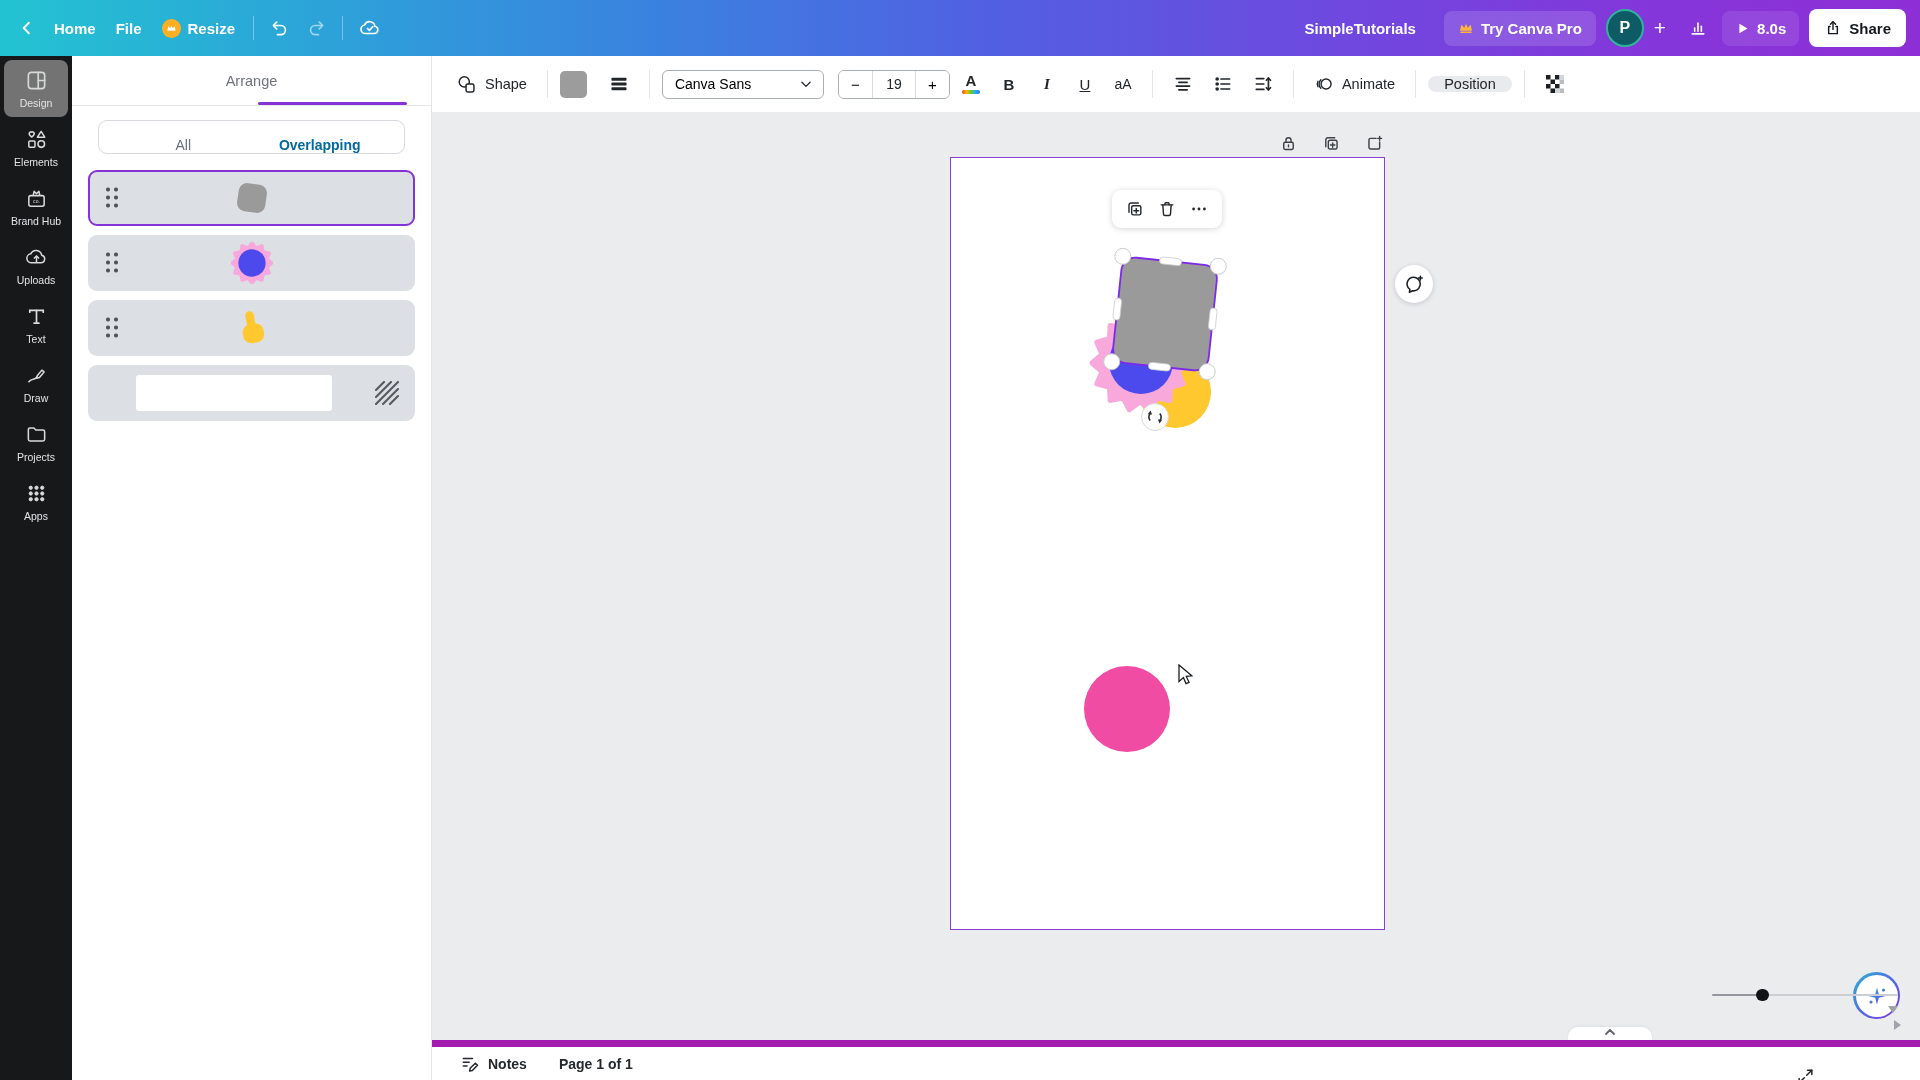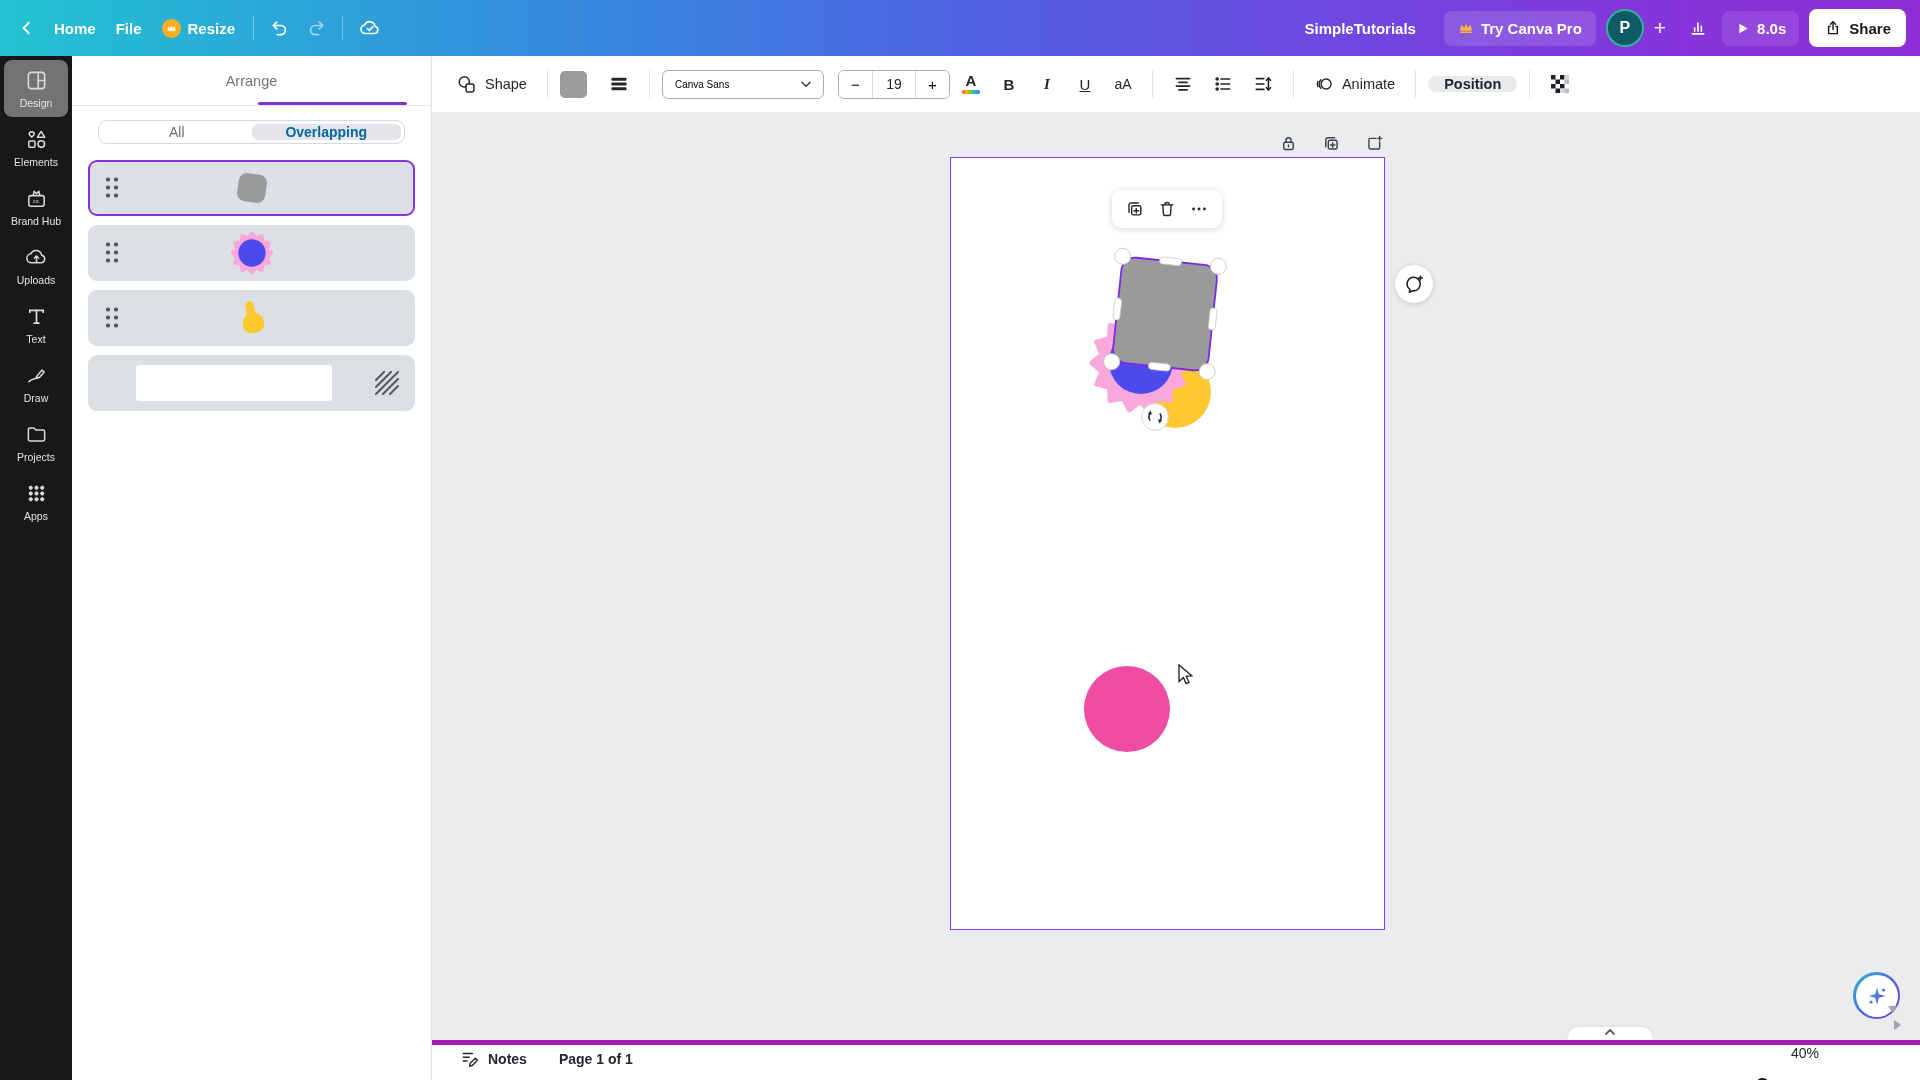--- a/index.html
+++ b/index.html
@@ -37,53 +37,53 @@
   .rail-item .lbl { font-size:10.5px; font-weight:500; color:#E3E4E6; white-space:nowrap; }
   .rail-item svg { stroke:#D7D9DB; }
 
   
   .panel { width:360px; flex:0 0 360px; background:#fff; border-right:1px solid #E3E4E7; display:flex; flex-direction:column; }
   .panel-tabs { position:relative; height:50px; display:flex; border-bottom:1px solid #E7E8EA; }
   .panel-tab { flex:1; background:none; border:none; font-family:inherit; font-size:14.5px; cursor:pointer; }
   .panel-tab.inactive { color:#6F747A; font-weight:500; }
   .panel-tab.active { color:#0D1216; font-weight:700; }
   .tab-underline { position:absolute; bottom:0; left:calc(50% + 6px); width:calc(50% - 30px); height:3px; background:#8434D6; border-radius:2px; }
-  .segmented { margin:14px 26px 16px; height:24px; border:1px solid #D6D9DD; border-radius:9px; display:flex; align-items:stretch; padding:3px; background:#fff; }
+  .segmented { margin:14px 26px 16px; height:24px; border:1px solid #D6D9DD; border-radius:9px; display:flex; align-items:stretch; padding:16px; background:#fff; }
   .seg { flex:1; border:none; background:transparent; border-radius:6px; font-family:inherit; font-size:14px; color:#6B7076; cursor:pointer; }
   .seg.selected { background:#E3E5E8; color:#0369a1; font-weight:700; }
   .layer-list { padding:0 16px; }
   .layer-item { position:relative; height:56px; border-radius:9px; background:#DCDFE3; margin-bottom:9px;
     display:flex; align-items:center; justify-content:center; border:2px solid transparent; cursor:pointer; }
   .layer-item.selected { border-color:#8434D6; }
   .drag-handle { position:absolute; left:16px; top:50%; transform:translateY(-50%); display:grid;
     grid-template-columns:repeat(2,5px); grid-template-rows:repeat(3,5px); gap:3px; }
   .drag-handle i { width:3.5px; height:3.5px; border-radius:50%; background:#4E555C; }
   .bg-swatch { width:196px; height:36px; background:#fff; border-radius:3px; margin-right:36px; }
   .stripes { position:absolute; right:14px; top:50%; transform:translateY(-50%); }
 
   
   .main { flex:1; display:flex; flex-direction:column; min-width:0; }
   .toolbar { height:56px; flex:0 0 56px; background:#fff; display:flex; align-items:center; padding:0 14px 0 16px; gap:4px; }
   .tool-btn { display:flex; align-items:center; gap:8px; background:none; border:none; font-family:inherit;
     font-size:14.5px; font-weight:500; color:#22262B; padding:6px 8px; border-radius:6px; cursor:pointer; }
   .t-divider { width:1px; height:28px; background:#E3E4E7; margin:0 8px; flex:0 0 1px; }
   .swatch { width:27px; height:27px; border-radius:5px; background:#9C9C9C; border:none; cursor:pointer; margin-right:10px; }
   .font-select { width:162px; height:29px; border:1px solid #A9AEB4; border-radius:6px; display:flex; align-items:center;
-    justify-content:space-between; padding:0 10px 0 12px; background:#fff; font-family:inherit; font-size:10px; font-weight:500; cursor:pointer; }
+    justify-content:space-between; padding:0 10px 0 12px; background:#fff; font-family:inherit; font-size:14px; font-weight:500; cursor:pointer; }
   .stepper { height:29px; border:1px solid #A9AEB4; border-radius:6px; display:flex; align-items:stretch; margin-left:10px; overflow:hidden; }
   .stepper > * { display:flex; align-items:center; justify-content:center; font-family:inherit; font-size:15px; background:#fff; border:none; cursor:pointer; }
   .step-minus,.step-plus { width:33px; }
   .step-val { width:44px; border-left:1px solid #D8DBDE !important; border-right:1px solid #D8DBDE !important; font-size:14px; }
   .fmt { font-size:15px; width:34px; justify-content:center; }
   .color-a { display:flex; flex-direction:column; align-items:center; gap:2px; width:34px; }
   .color-a .a { font-size:15px; font-weight:600; line-height:14px; }
   .rainbow { width:18px; height:4px; border-radius:2px; background:linear-gradient(90deg,#F23B2F,#FFB800,#62C932,#1FB4E8,#2A6DF4); }
   .italic-i { font-style:italic; font-family:"Liberation Serif",serif; font-weight:600; }
   .underline-u { text-decoration:underline; }
-  .position-btn { background:#E8EAED; font-weight:700; padding:0 16px; border-radius:8px; }
+  .position-btn { background:#E8EAED; font-weight:400; padding:0 16px; border-radius:8px; }
 
   
   .canvas { position:relative; flex:1; background:#EBECEE; overflow:hidden; }
   .page-controls { position:absolute; top:20px; left:845px; display:flex; gap:20px; color:#3C4147; }
   .pc-btn { background:none; border:none; cursor:pointer; color:#3C4147; padding:2px; }
   .page { position:absolute; left:519px; top:46px; width:433px; height:771px; background:#fff; outline:1.5px solid #8B3DD9; }
   .sel-toolbar { position:absolute; left:680px; top:78px; width:110px; height:38px; background:#fff; border-radius:9px;
     box-shadow:0 1px 6px rgba(20,24,31,.18); display:flex; align-items:center; justify-content:center; gap:6px; }
   .sel-toolbar button { background:none; border:none; cursor:pointer; color:#24272B; padding:3px; display:flex; }
   .cluster { position:absolute; left:648px; top:128px; }
@@ -96,21 +96,21 @@
   .collapse-tab { position:absolute; left:1136px; top:915px; width:84px; height:13px; background:#fff;
     border-radius:10px 10px 0 0; border:none; cursor:pointer; display:flex; align-items:flex-start; justify-content:center; box-shadow:0 -1px 3px rgba(20,24,31,.06); }
   .ai-fab { position:absolute; left:1421px; top:860px; width:47px; height:47px; border-radius:50%; padding:2.5px;
     background:linear-gradient(135deg,#2FB6CE,#4F6BE8,#8434D6); border:none; cursor:pointer; }
   .ai-fab .inner { width:100%; height:100%; border-radius:50%; background:#fff; display:flex; align-items:center; justify-content:center; }
   .scroll-arrow { position:absolute; width:0; height:0; }
   .sa-down { left:1456px; top:894px; border-left:5px solid transparent; border-right:5px solid transparent; border-top:7px solid #A0A4AA; }
   .sa-right { left:1462px; top:908px; border-top:5px solid transparent; border-bottom:5px solid transparent; border-left:7px solid #A0A4AA; }
 
   
-  .statusbar { height:40px; flex:0 0 40px; background:#fff; border-top:5px solid #a21caf; display:flex; align-items:flex-start; padding:0 22px; }
+  .statusbar { height:40px; flex:0 0 40px; background:#fff; border-top:7px solid #a21caf; display:flex; align-items:center; padding:0 22px; }
   .sb-btn { display:flex; align-items:center; gap:8px; background:none; border:none; font-family:inherit;
     font-size:14px; font-weight:600; color:#24272C; cursor:pointer; padding:4px 6px; }
   .sb-left { display:flex; align-items:center; gap:20px; }
   .sb-right { margin-left:auto; display:flex; align-items:center; gap:16px;flex-direction:column; }
   .zoom-label { font-size:14px; font-weight:500; color:#24272C; }
   .zoom-slider { position:relative; width:186px; height:14px; cursor:pointer; }
   .zoom-track { position:absolute; top:6px; left:0; right:0; height:2.5px; border-radius:2px; background:#CBCED2; }
   .zoom-fill { position:absolute; top:6px; left:0; width:27%; height:2.5px; border-radius:2px; background:#94989E; }
   .zoom-thumb { position:absolute; top:1px; left:calc(27% - 6px); width:12.5px; height:12.5px; border-radius:50%; background:#111417; }
   .sb-divider { width:1px; height:20px; background:#DFE1E4; }

